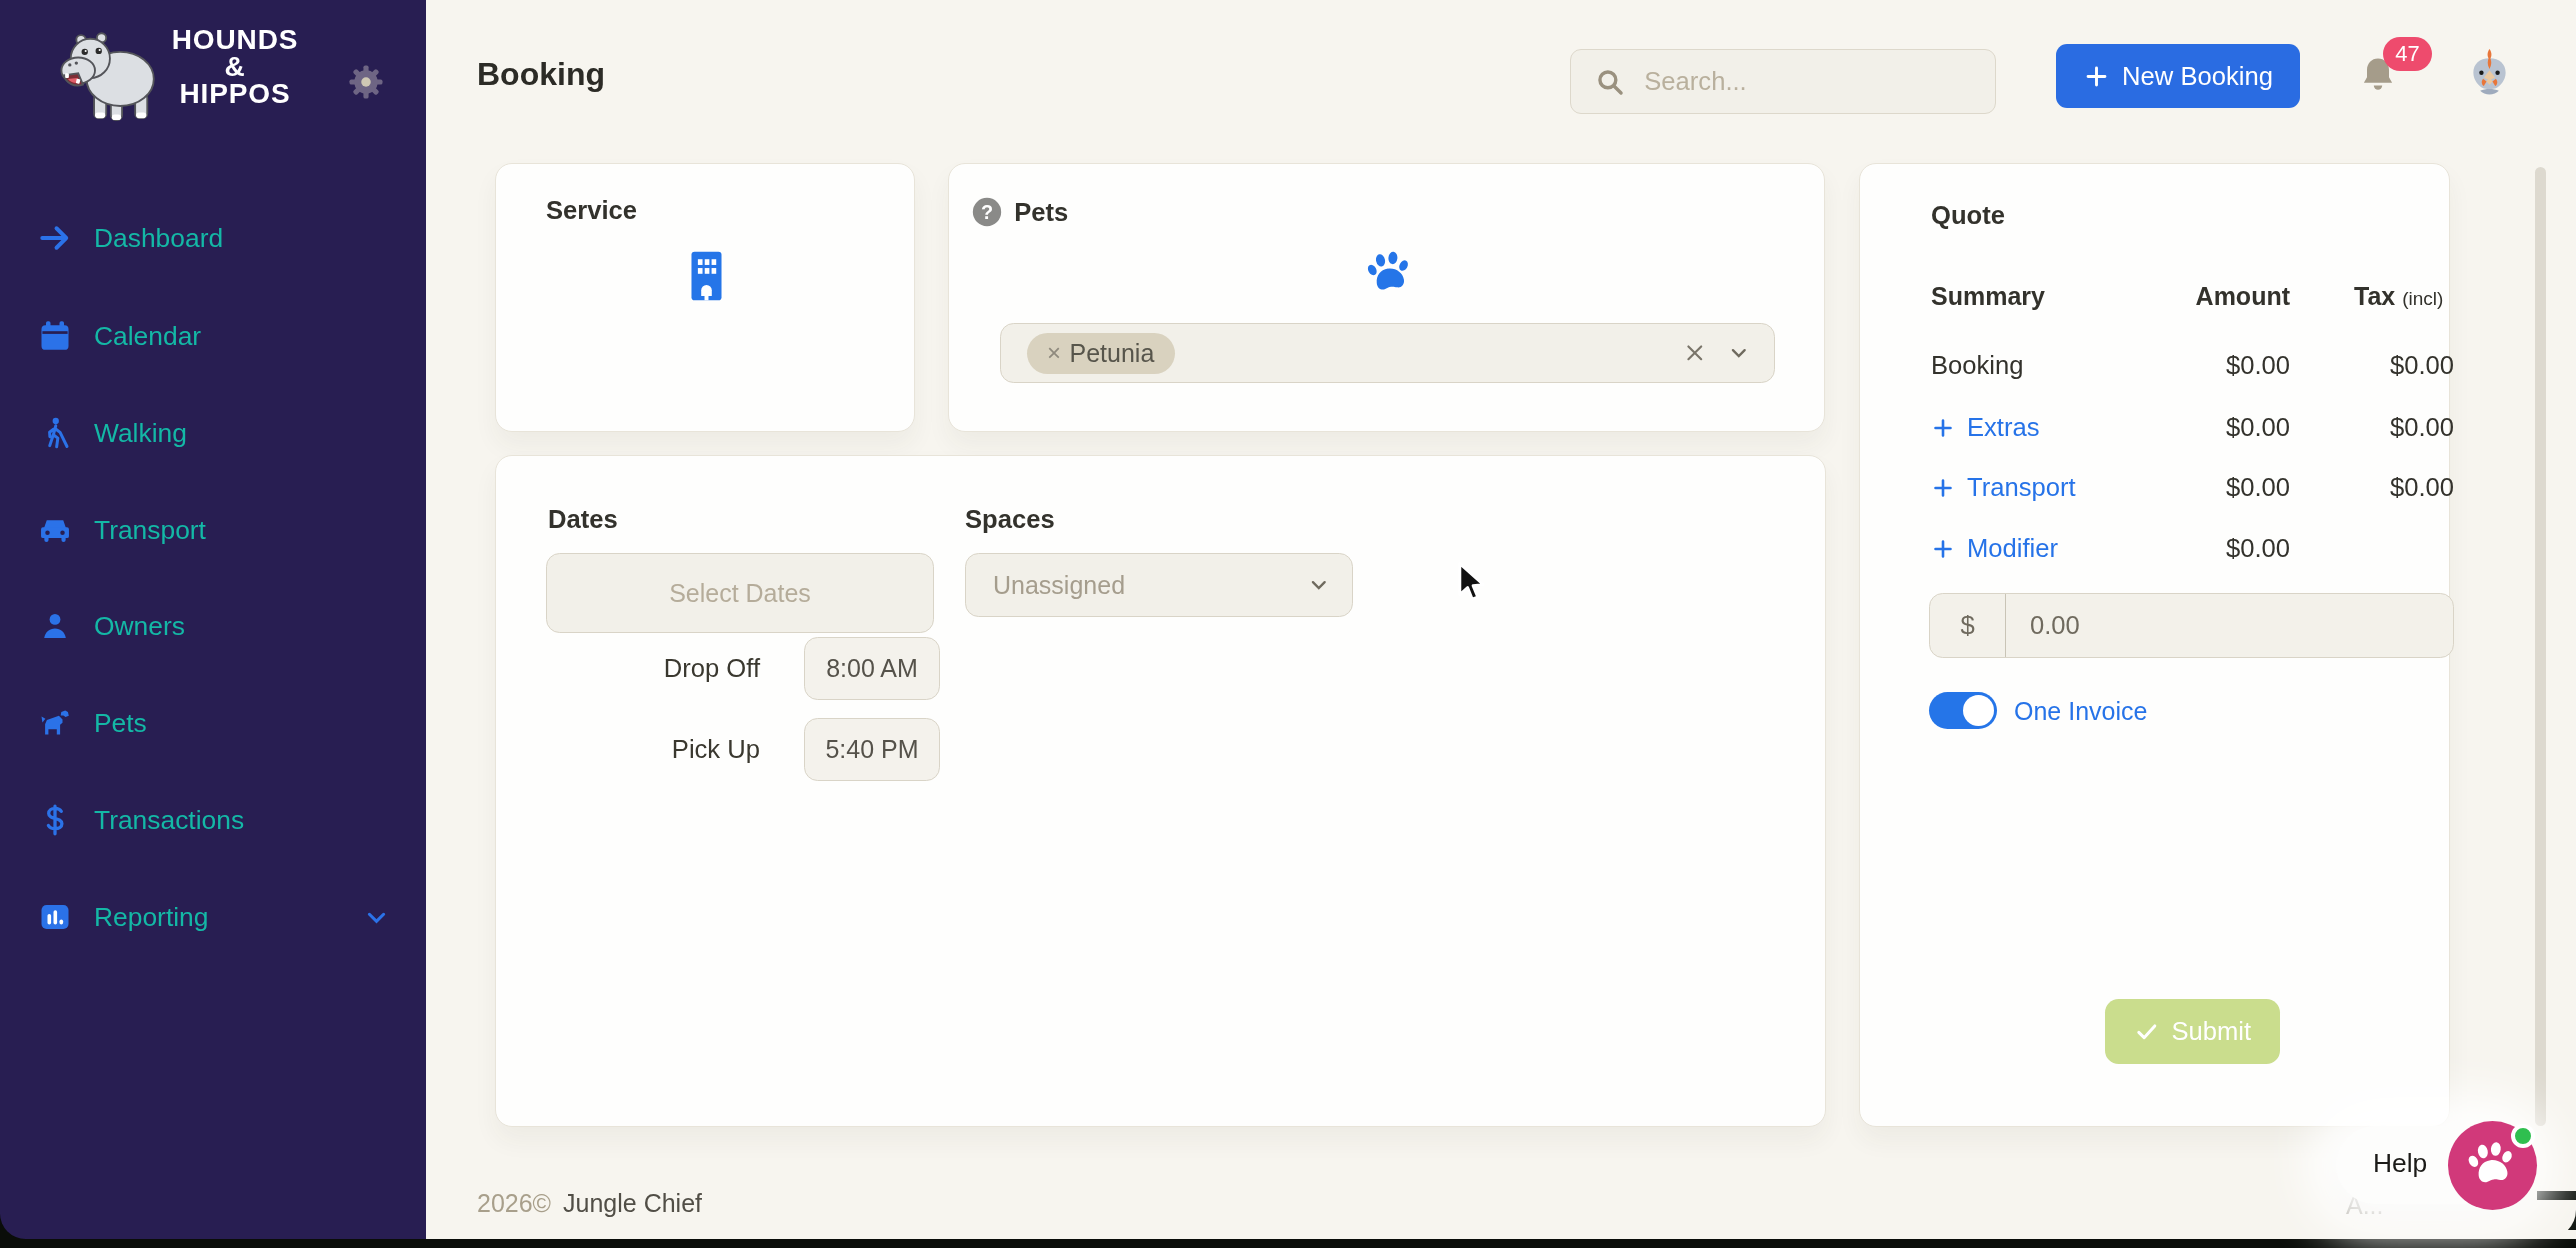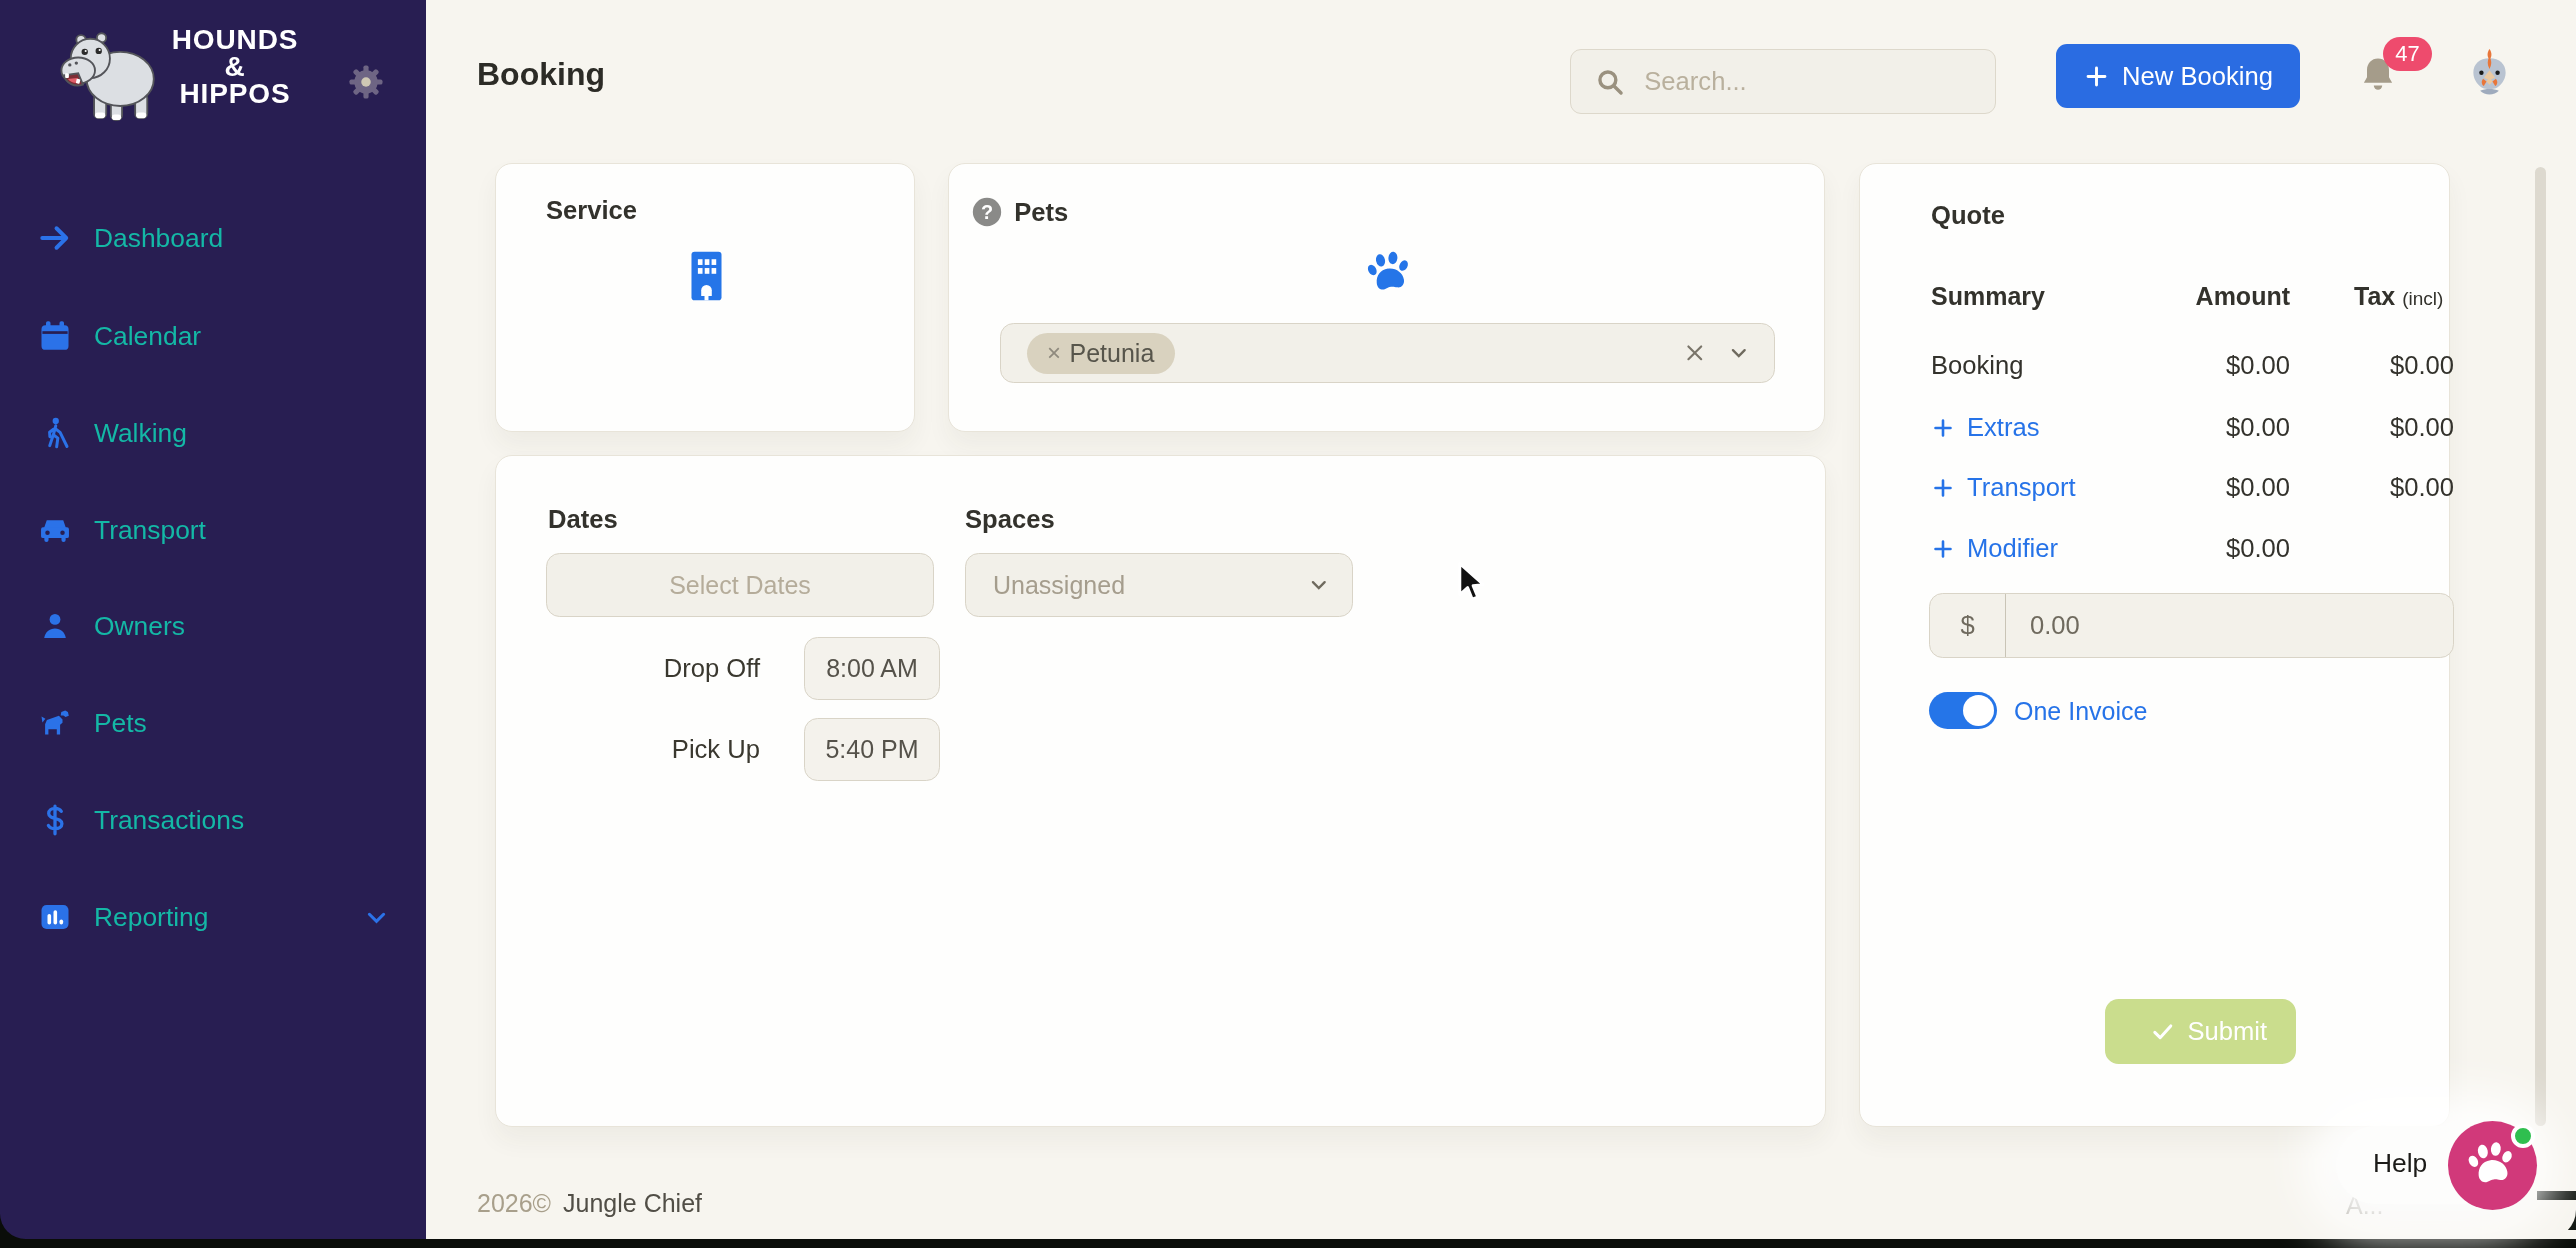--- a/index.html
+++ b/index.html
@@ -59,21 +59,21 @@
   .money{position:absolute;left:1929px;top:593px;width:525px;height:65px;background:#f3f1ea;
          border:1.7px solid #d9d4c7;border-radius:13.6px;display:flex;align-items:center;box-sizing:border-box;overflow:hidden;}
   .money .cur{width:75px;height:100%;display:flex;align-items:center;justify-content:center;
               border-right:1.7px solid #c9c4b6;color:#6f6a5e;font-size:25.6px;}
   .money input{border:none;outline:none;background:transparent;font-size:25.6px;color:#6f6a5e;
                padding-left:24px;width:375px;font-family:inherit;}
   .toggle{position:absolute;left:1929px;top:692px;width:68px;height:37px;background:#2575e8;border-radius:19px;cursor:pointer;}
   .toggle .knob{position:absolute;right:3.4px;top:3.4px;width:31px;height:31px;background:#ffffff;border-radius:50%;}
   .toggle-label{position:absolute;left:2014px;top:697px;color:#2673e8;font-size:25px;cursor:pointer;}
   .btn-submit{position:absolute;left:2105px;top:999px;width:175px;height:65px;background:#cadd8d;border-radius:13.6px;
-              display:flex;align-items:center;justify-content:center;gap:12px;color:#ffffff;font-size:25.6px;font-weight:500;cursor:pointer;padding-left:16px;}
+              display:flex;align-items:center;justify-content:center;gap:12px;color:#ffffff;font-size:25.6px;font-weight:500;cursor:pointer;}
   .scroll-strip{position:absolute;left:2535px;top:167px;width:11px;height:959px;background:#ddd9cf;border-radius:6px;}
   
   .footer{position:absolute;left:477px;top:1189px;font-size:25px;}
   .footer .yr{color:#a89f8b;} .footer .brand{color:#514e46;margin-left:12px;}
   .partial{position:absolute;left:2346px;top:1191px;font-size:25px;color:#8c867a;z-index:3;}
   
   .help-pill{position:absolute;left:2336px;top:1126px;width:189px;height:78px;background:#fdfdfc;border-radius:39px;
              box-shadow:0 0 47px 30px rgba(255,255,255,0.96),0 8.5px 21px rgba(0,0,0,0.10);z-index:4;cursor:pointer;}
   .help-label{position:absolute;left:37px;top:22px;font-size:26.4px;color:#1c1b18;}
   .help-paw{position:absolute;left:2448px;top:1121px;width:89px;height:89px;border-radius:50%;background:#d1397a;z-index:5;cursor:pointer;
@@ -168,21 +168,21 @@
             </svg>
           <svg width="25.6" height="25.6" viewBox="0 0 24 24" fill="none" stroke="#6f6a5e" stroke-width="2.2" stroke-linecap="round">
               <path d="M6.5 9.5l5.5 5.5 5.5-5.5"></path>
             </svg>
         </span>
       </div>
     </div>
 
     <div class="card" style="left:495px;top:455px;width:1331px;height:672px;">
       <div class="card-h" style="left:52px;top:49px;">Dates</div>
-      <div class="field" style="left:50px;top:97px;width:388px;height:64px;justify-content:center;">
+      <div class="field" style="left:50px;top:97px;width:388px;height:80px;justify-content:center;">
         <span class="val" style="color:#b5ac9a;">Select Dates</span>
       </div>
       <div class="card-h" style="left:469px;top:49px;">Spaces</div>
       <div class="field" style="left:469px;top:97px;width:388px;height:64px;">
         <span class="val" style="margin-left:27px;color:#a59d8d;">Unassigned</span>
         <svg class="chev" width="25.6" height="25.6" viewBox="0 0 24 24" fill="none" stroke="#6f6a5e" stroke-width="2.2" stroke-linecap="round">
             <path d="M6.5 9.5l5.5 5.5 5.5-5.5"></path>
           </svg>
       </div>
       <div class="sublabel" style="left:162px;top:198px;width:102px;text-align:right;">Drop Off</div>

